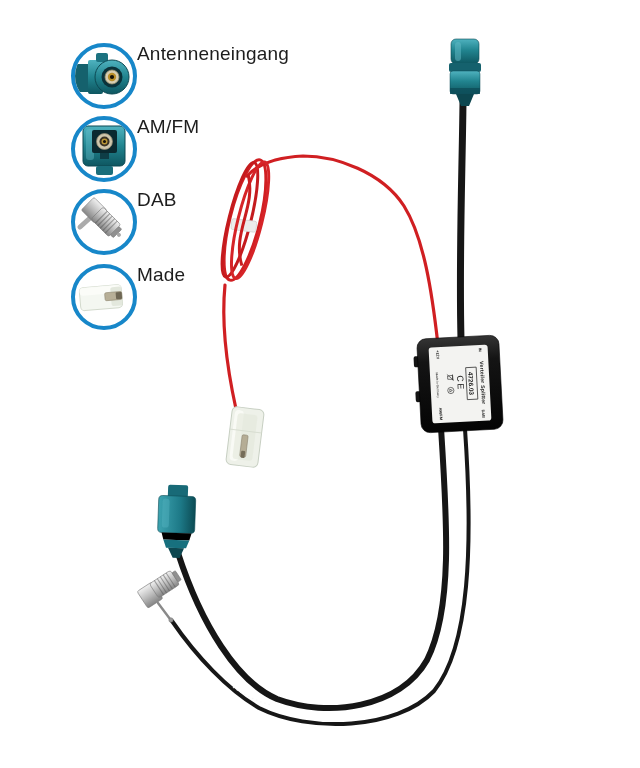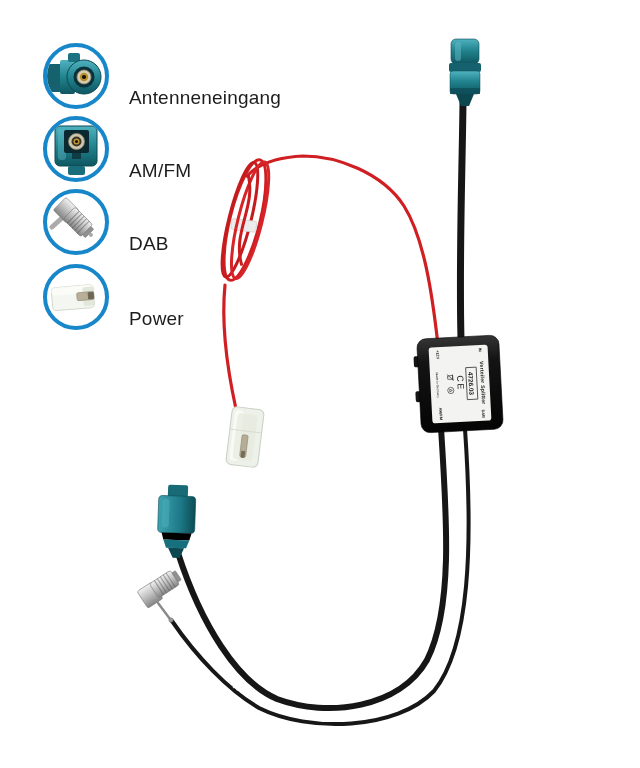--- a/index.html
+++ b/index.html
@@ -1,21 +1,21 @@
 <!DOCTYPE html>
 <html><head>
 <meta charset="utf-8">
 <style>
   html,body{margin:0;padding:0;background:#ffffff;}
   .stage{
     position:relative;width:640px;height:768px;background:#ffffff;overflow:hidden;
     font-family:"Liberation Sans", sans-serif;
   }
   .photo{position:absolute;left:0;top:0;width:640px;height:768px;}
-  .legend-item{position:absolute;left:43px;display:flex;align-items:flex-end;gap:20px;height:66px;}
+  .legend-item{position:absolute;left:71px;display:flex;align-items:flex-start;height:66px;}
   .legend-circle{
     width:58px;height:58px;border:4px solid #1787c9;border-radius:50%;
     background:#ffffff;overflow:hidden;flex:0 0 auto;box-sizing:content-box;
   }
   .legend-circle svg{display:block;}
   .legend-label{font-size:19px;color:#1d1d1d;letter-spacing:.2px;white-space:nowrap;}
   .li-1{top:43px;} .li-2{top:116px;} .li-3{top:189px;} .li-4{top:264px;}
   text{font-family:"Liberation Sans", sans-serif;fill:#1b1b1b;}
 </style>
 </head>
@@ -209,16 +209,16 @@
       <svg width="58" height="58" viewBox="0 0 58 58">
         <g transform="translate(28,30) rotate(-5)">
           <rect x="-23" y="-12" width="42" height="23" rx="4" fill="#f4f7f1" stroke="#d2d9cc" stroke-width="1"></rect>
           <rect x="-23" y="-12" width="42" height="8" rx="4" fill="#fbfdf9" opacity=".85"></rect>
           <rect x="8" y="-10" width="11" height="19" rx="2" fill="#e3e8dd"></rect>
           <rect x="2" y="-5" width="17" height="8" rx="1.5" fill="#b7af97" stroke="#8e8670" stroke-width=".6"></rect>
           <rect x="13" y="-4.5" width="6" height="7" rx="1" fill="#6e6754"></rect>
         </g>
       </svg>
     </div>
-    <div class="legend-label">Power</div>
+    <div class="legend-label">Made</div>
   </div>
 
 </div>
 
 </body></html>

